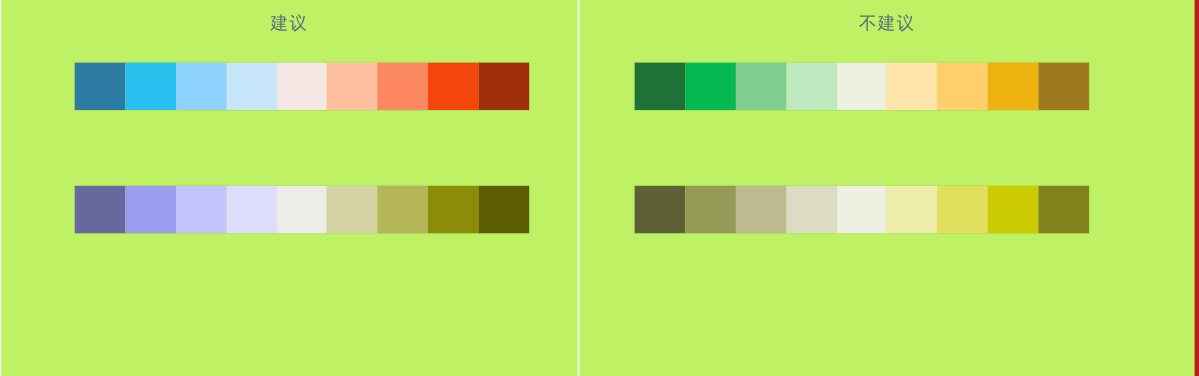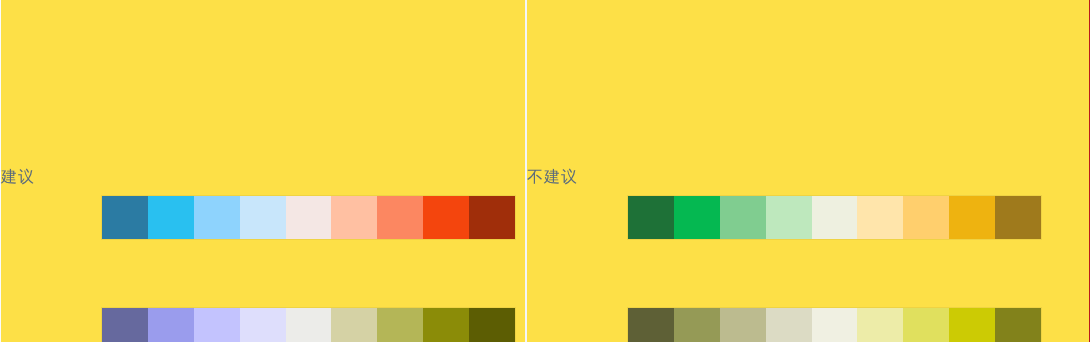--- a/index.html
+++ b/index.html
@@ -17,33 +17,33 @@
     display: flex;
     width: 1090px;
     height: 342px;
     box-sizing: border-box;
   }
   .panel {
     position: relative;
     box-sizing: border-box;
     height: 342px;
     display: flex;
-    flex-direction: row;
+    flex-direction: column;
     align-items: center;
-    background: #fde047;
+    background: #bef264;
   }
   .panel-left {
     width: 526px;
     border-left: 1px solid #fafbfc;
     border-right: 1px solid #f4f6f8;
   }
   .panel-right {
     width: 564px;
     border-left: 1px solid #f4f6f8;
-    border-right: 1px solid #b91c1c;
+    border-right: 4px solid #b91c1c;
   }
   .panel-title {
     font-size: 16px;
     line-height: 20px;
     color: #5b6b7c;
     letter-spacing: 1px;
     margin-top: 12px;
     font-weight: 400;
     white-space: nowrap;
   }

